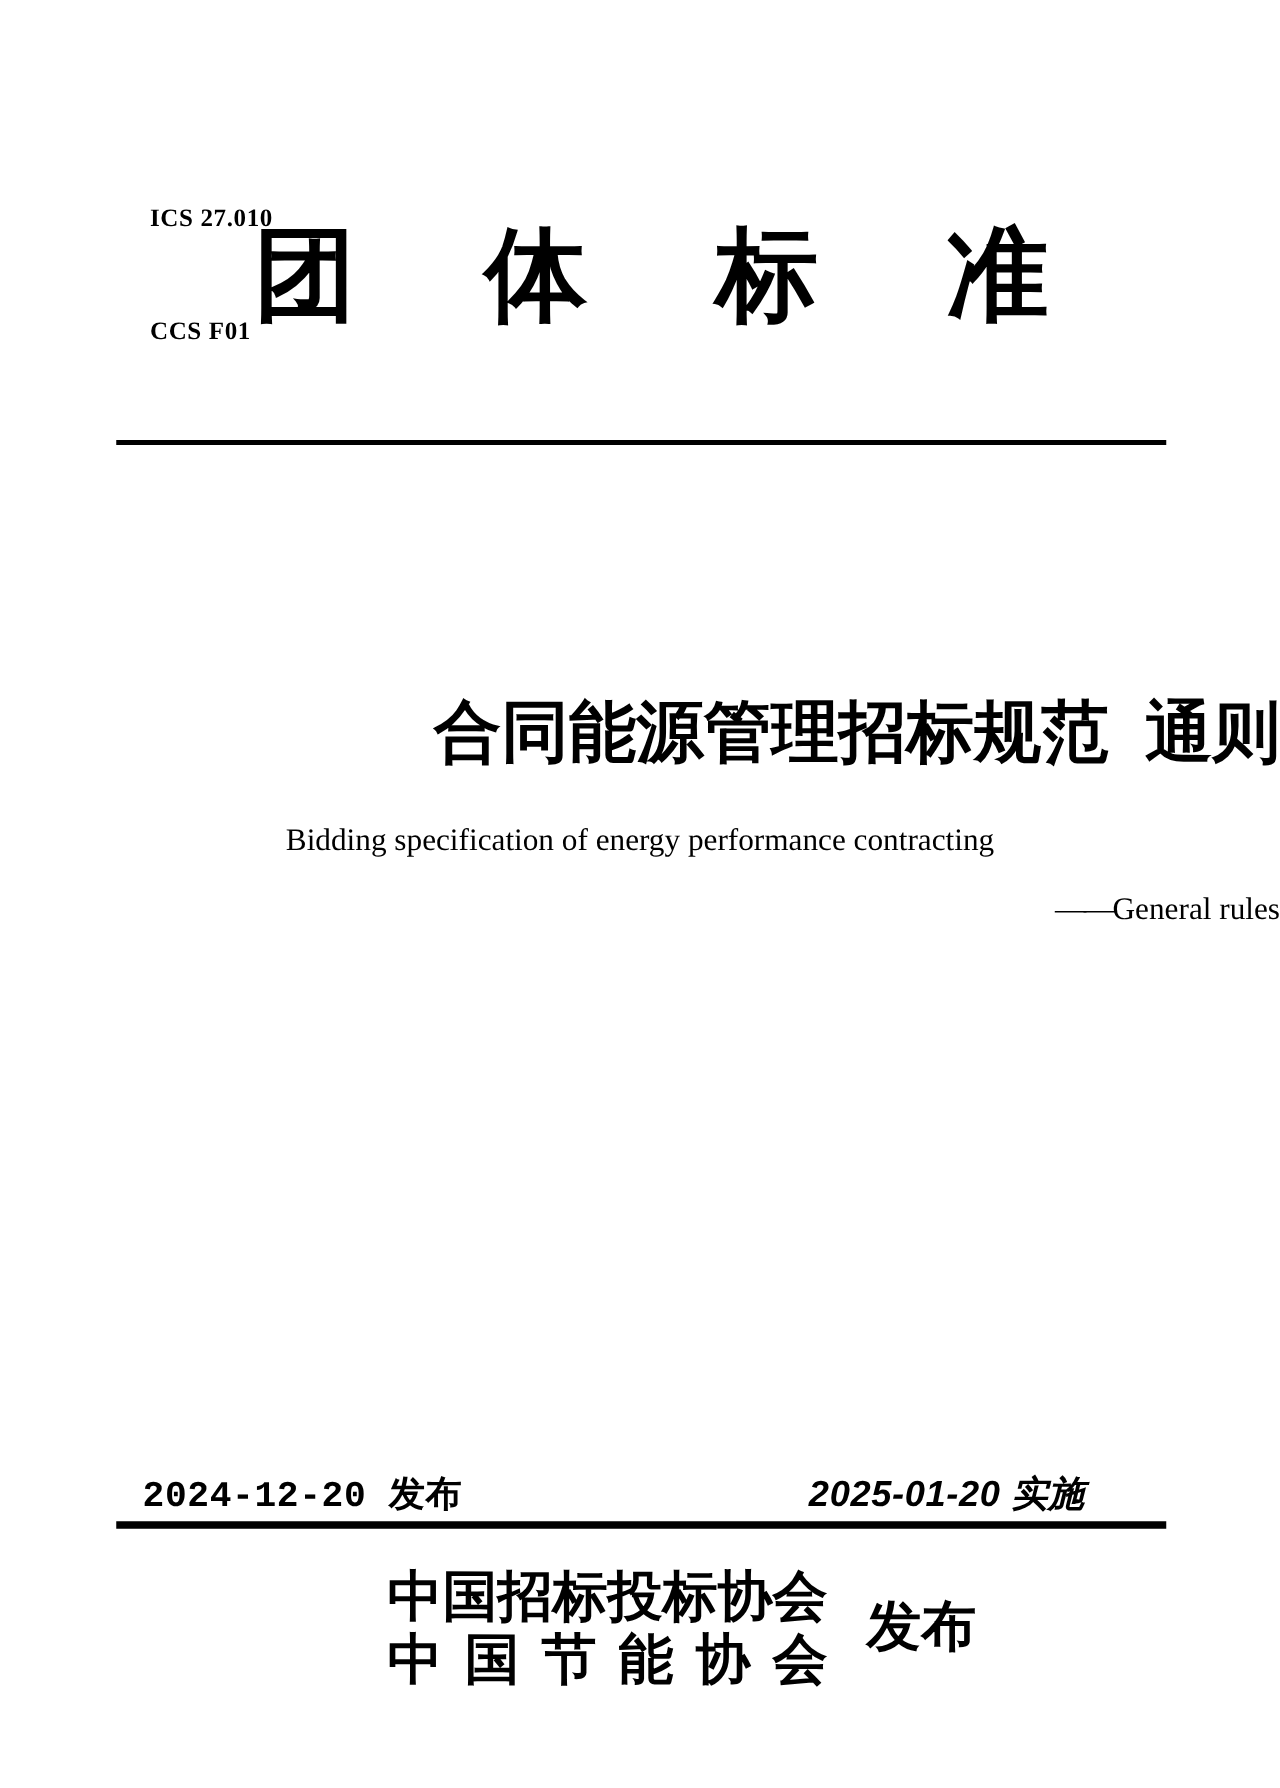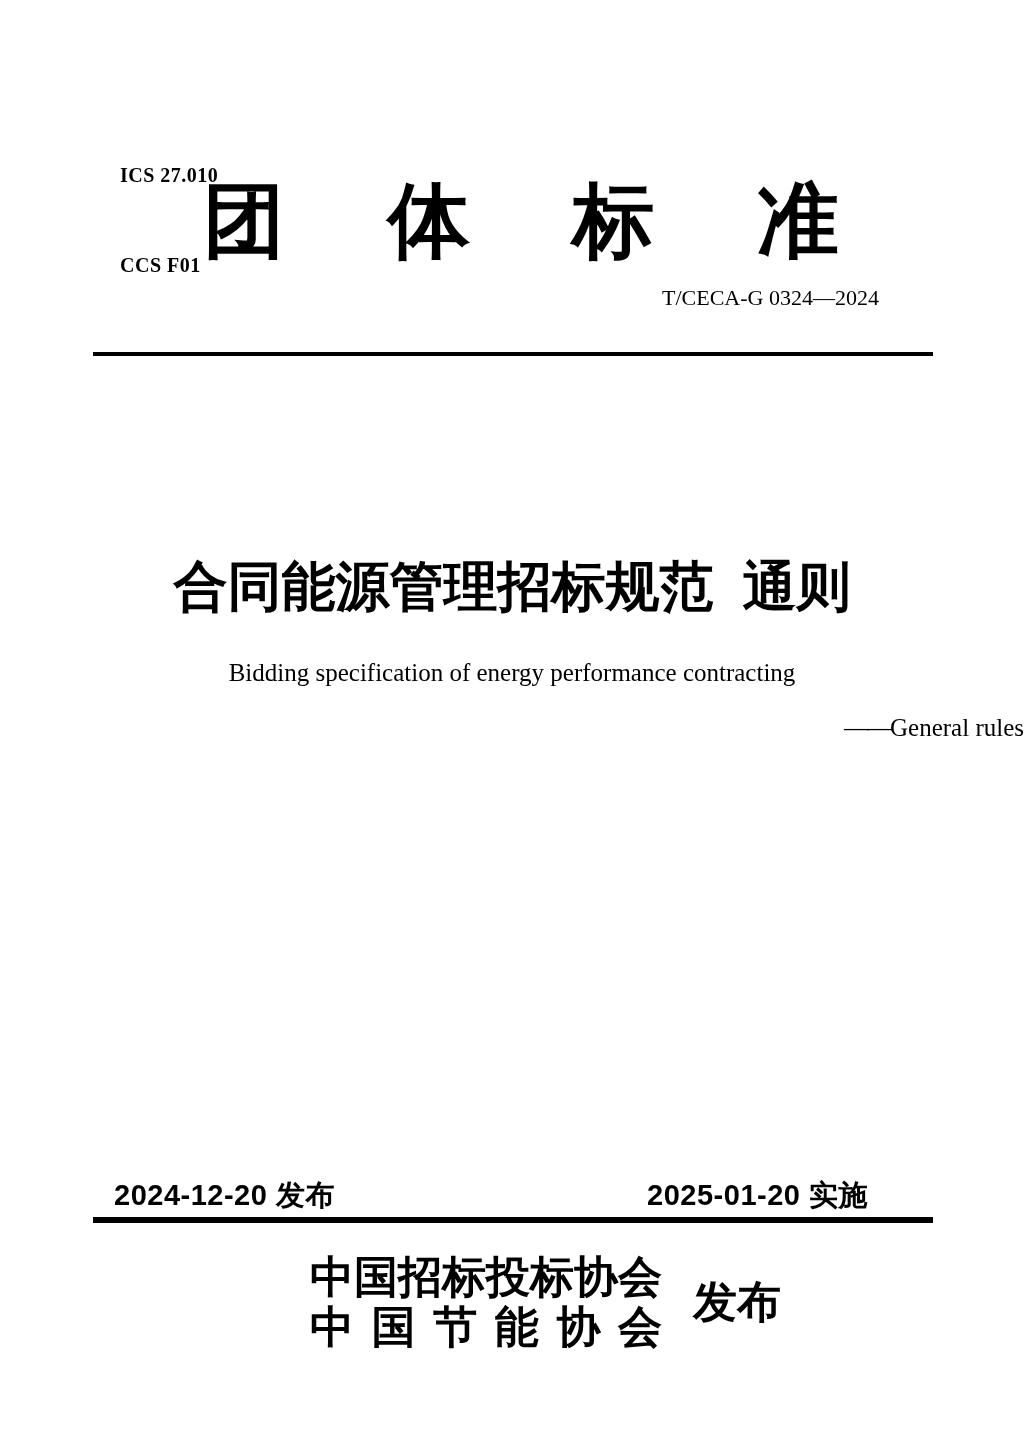--- a/index.html
+++ b/index.html
@@ -58,21 +58,21 @@
     background: #000000;
   }
   .rule-top { top: 352px; height: 4px; }
   .rule-bottom { top: 1217px; height: 6px; }
 
   
   .doc-title {
     left: 0;
     top: 554px;
     width: 1024px;
-    text-align: center;
+    text-align: right;
     font-size: 54px;
     font-weight: 700;
     line-height: 1.2;
     word-spacing: 14px;
     font-family: "Liberation Sans", "DejaVu Sans", sans-serif;
     white-space: pre;
   }
 
   .en-title {
     left: 0;
@@ -96,31 +96,32 @@
   }
   .en-rules .dash { letter-spacing: -2px; }
 
   
   .date-issue {
     left: 114px;
     top: 1176px;
     font-size: 29px;
     font-weight: 700;
     letter-spacing: 0.5px;
-    font-family: Liberation Sans, sans-serif;
+    font-family: Liberation Mono, monospace;
     white-space: pre;
   }
   .date-implement {
     right: 156px;
     top: 1176px;
     font-size: 29px;
     font-weight: 700;
     letter-spacing: 0.5px;
     font-family: "Liberation Sans", "DejaVu Sans", sans-serif;
     white-space: pre;
+    font-style: italic;
   }
 
   
   .publisher-line1 {
     left: 310px;
     top: 1254px;
     width: 352px;
     font-family: "Liberation Serif", "DejaVu Serif", serif;
     font-weight: 700;
     font-size: 44px;
@@ -158,21 +159,20 @@
 </div>
 
 <div class="abs standard-type">
   <span>团</span>
   <span>体</span>
   <span>标</span>
   <span>准</span>
 </div>
 
 <div class="abs std-numbers">
-  <div>T/CECA-G 0324—2024</div>
 </div>
 
 <div class="abs rule rule-top"></div>
 
 <div class="abs doc-title">合同能源管理招标规范 通则</div>
 
 <div class="abs en-title">Bidding specification of energy performance contracting</div>
 
 <div class="abs en-rules"><span class="dash">——</span><span>General rules</span></div>
 

